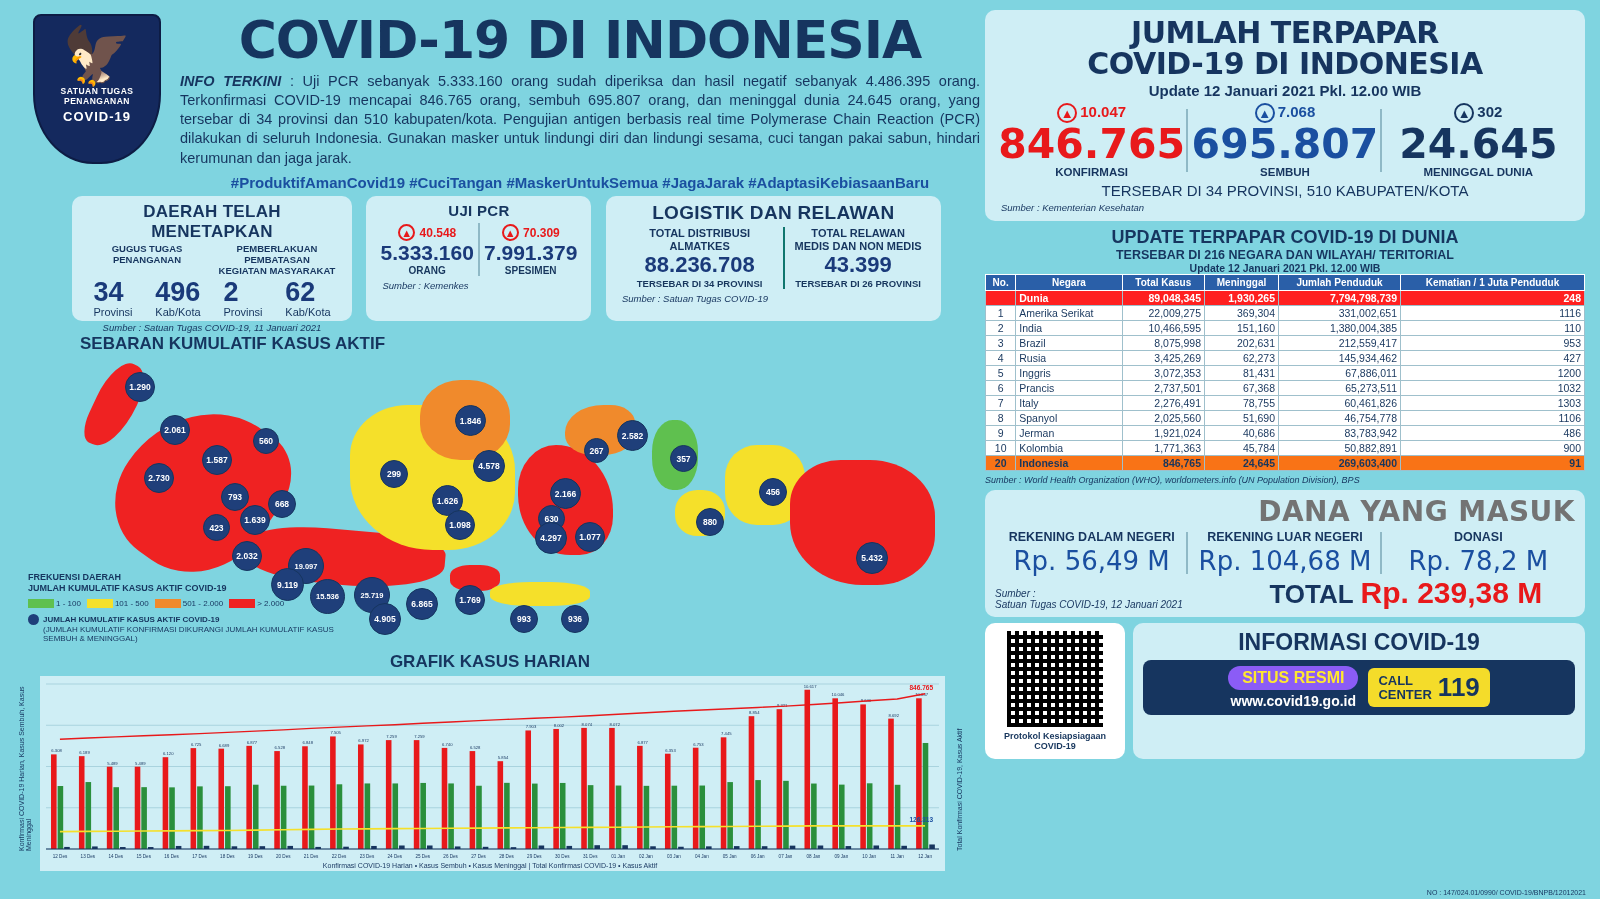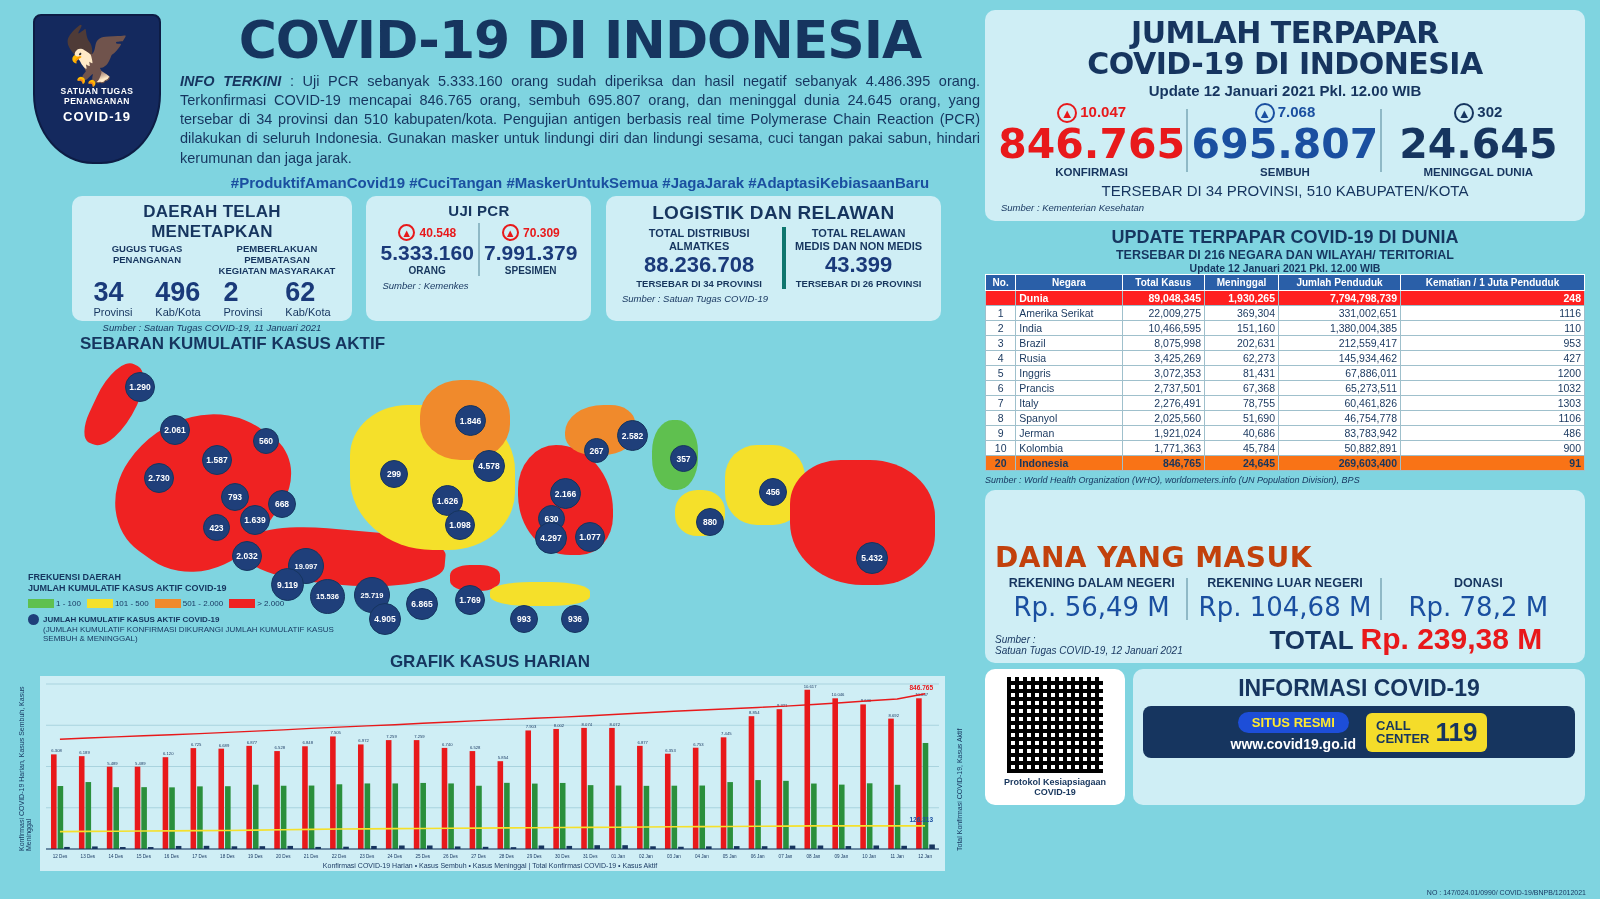--- a/index.html
+++ b/index.html
@@ -113,35 +113,35 @@
   table.world th {
     background:#2a5fa8; color:#fff; font-size:10px; padding:2px 3px; border:1px solid #fff; font-weight:bold;
   }
   table.world td { border:1px solid #9fc0cc; padding:1px 3px; background:#fff; }
   tr.dunia td { background:#ff2020; color:#fff; font-weight:bold;}
   tr.indo td { background:#f97316; font-weight:bold;}
   .num { text-align:right; }
   .cen { text-align:center; }
 
   
-  .dana { font-size:28px; font-weight:bold; text-align:left; color:#c2410c; letter-spacing:.5px; font-family:"DejaVu Sans", sans-serif;margin-top:46px;}
+  .dana { font-size:28px; font-weight:bold; text-align:right; color:#737373; letter-spacing:.5px; font-family:"DejaVu Sans", sans-serif;}
   .danarow { display:flex; margin-top:2px;}
   .dcol { flex:1; text-align:center; position:relative; padding:0 4px;}
   .dlbl { font-size:12.5px; font-weight:bold; color:#16355f;}
   .dval { font-size:26px; color:#1a4fa0; margin-top:2px; font-family:"DejaVu Sans", sans-serif;}
   .dsep { position:absolute; right:0; top:2px; bottom:2px; width:2px; background:#8fb9c6;}
   .total { font-size:26px; font-weight:bold; text-align:center; color:#16355f; margin-top:2px;}
   .total span { color:#e8191b; font-size:30px;}
 
   
   .qr { width:96px; height:96px; background:
       repeating-linear-gradient(90deg,#000 0 4px,#fff 4px 8px),
       repeating-linear-gradient(0deg,#000 0 4px,transparent 4px 8px);
       background-blend-mode:multiply; margin:0 auto;}
-  .situs { background:#1d4ed8; color:#ffe92e; font-weight:bold; font-size:13px; padding:3px 14px; border-radius:12px; display:inline-block;}
+  .situs { background:#8b5cf6; color:#ffe92e; font-weight:bold; font-size:16px; padding:3px 14px; border-radius:12px; display:inline-block;}
   .cc { background:#f4dc2a; border-radius:6px; padding:4px 10px; color:#16355f; font-weight:bold; text-align:center;}
   .foot { position:absolute; right:14px; bottom:3px; font-size:7px; color:#16355f;}
 </style>
 </head>
 <body>
 
 <div class="page">
 
   <div class="logo">
     <div class="shield">
@@ -204,21 +204,21 @@
           <div style="font-size:21px;font-weight:bold" class="blue">7.991.379</div>
           <div style="font-size:10px;font-weight:bold">SPESIMEN</div>
         </div>
       </div>
       <div class="srcline" style="text-align:left;margin-left:6px">Sumber : Kemenkes</div>
     </div>
 
     <div class="card bx bx3">
       <div class="bxhead" style="font-size:19px">LOGISTIK DAN RELAWAN</div>
       <div style="display:flex;margin-top:3px">
-        <div style="flex:1.15;text-align:center;border-right:4px solid #0f766e">
+        <div style="flex:1.15;text-align:center;border-right:2px solid #0f766e">
           <div class="subttl" style="white-space:pre-line;font-size:11px">TOTAL DISTRIBUSI
 ALMATKES</div>
           <div style="font-size:22px;font-weight:bold" class="blue">88.236.708</div>
           <div style="font-size:9.5px;font-weight:bold">TERSEBAR DI 34 PROVINSI</div>
         </div>
         <div style="flex:1;text-align:center">
           <div class="subttl" style="white-space:pre-line;font-size:11px">TOTAL RELAWAN
 MEDIS DAN NON MEDIS</div>
           <div style="font-size:22px;font-weight:bold" class="blue">43.399</div>
           <div style="font-size:9.5px;font-weight:bold">TERSEBAR DI 26 PROVINSI</div>

